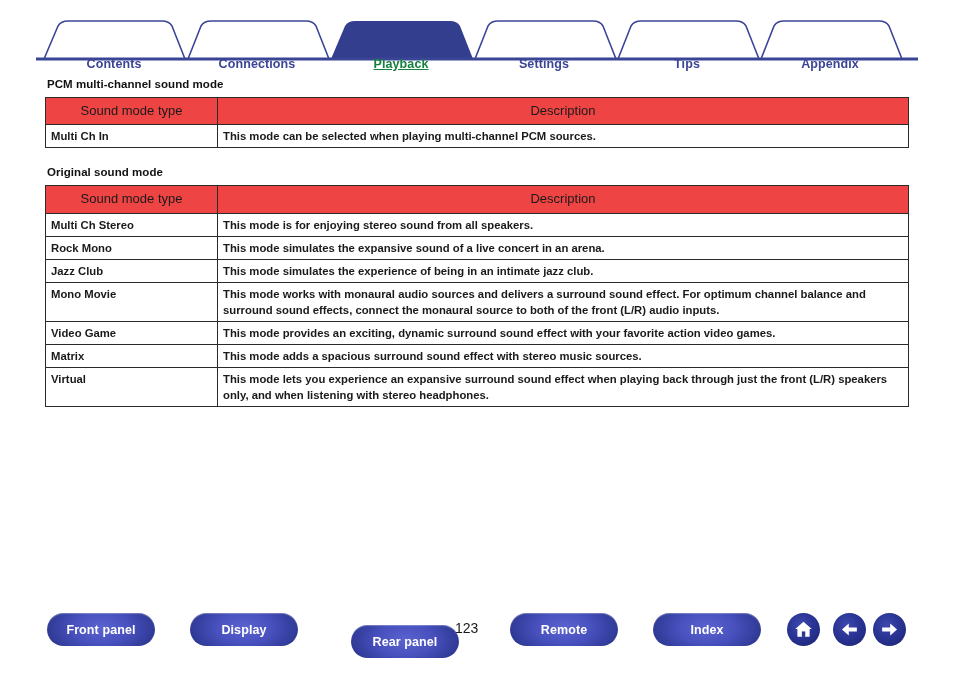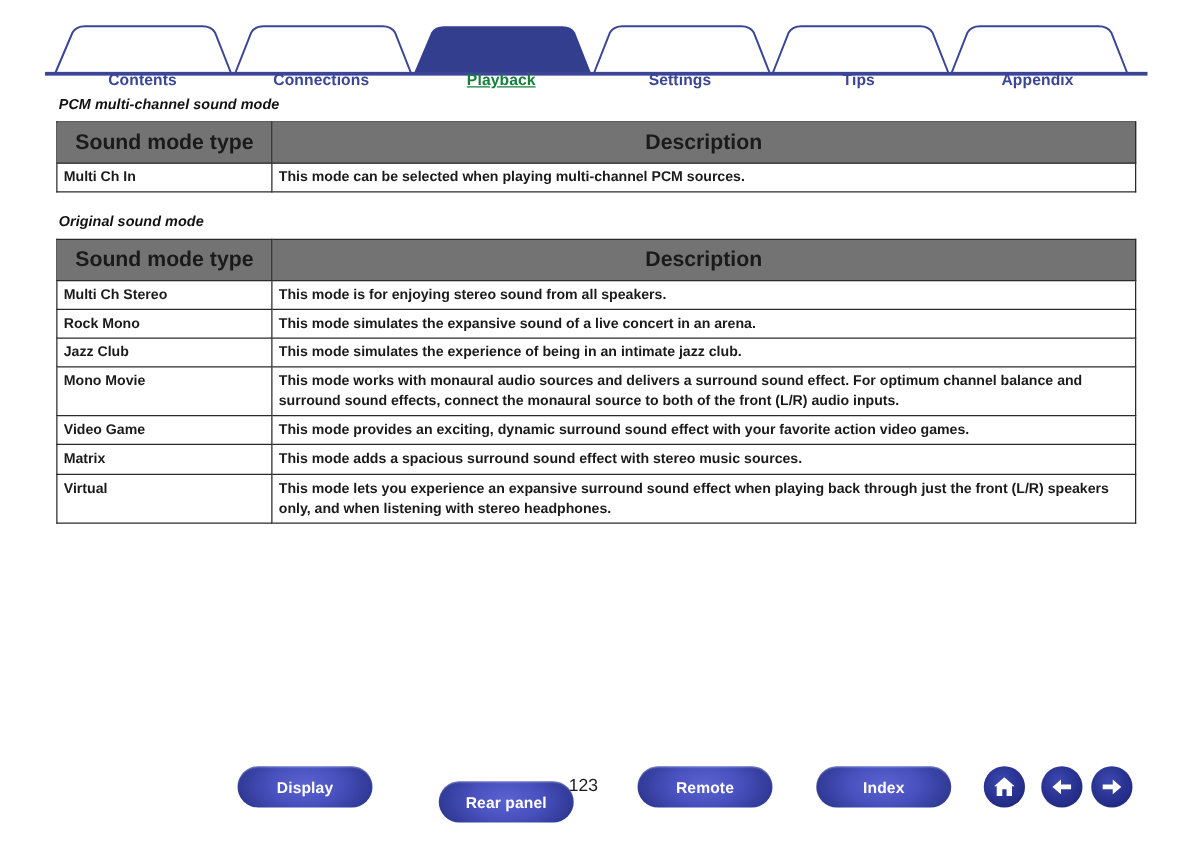--- a/index.html
+++ b/index.html
@@ -49,46 +49,45 @@
     left: 45px;
     top: 78px;
     width: 864px;
   }
   .section-title {
     font-size: 11.5px;
     font-weight: bold;
     color: #111111;
     margin: 0 0 7px 2px;
     letter-spacing: 0.05px;
-    font-style: italic;
   }
   .section + .section {
     margin-top: 18px;
   }
   table.modes {
     border-collapse: collapse;
     width: 864px;
     table-layout: fixed;
     border: 1.3px solid #1a1a1a;
   }
   table.modes th, table.modes td {
     border: 1px solid #2b2b2b;
     font-size: 11.3px;
     line-height: 1.42;
     vertical-align: top;
     padding: 3px 5px 3px 5px;
   }
   table.modes col.c-type { width: 172px; }
   table.modes th {
-    background: #737373;
-    font-weight: bold;
+    background: #ef4444;
+    font-weight: normal;
     text-align: center;
     padding-top: 4px;
     padding-bottom: 4px;
-    font-size: 17px;
+    font-size: 13px;
   }
   table.modes td {
     background: #ffffff;
     text-align: left;
     font-weight: bold;
   }
 
   
   #footer {
     position: absolute;
@@ -228,20 +227,21 @@
           <td>This mode lets you experience an expansive surround sound effect when playing back through just the front (L/R) speakers only, and when listening with stereo headphones.</td>
         </tr>
       </tbody>
     </table>
   </div>
 
 </div>
 
 <div id="footer">
 
+  <div class="pill" style="left:47px;  width:108px;">Front panel</div>
   <div class="pill" style="left:190px; width:108px;">Display</div>
   <div class="pill" style="left:351px; width:108px;margin-top:12px;">Rear panel</div>
 
   <div id="pagenum">123</div>
 
   <div class="pill" style="left:510px; width:108px;">Remote</div>
   <div class="pill" style="left:653px; width:108px;">Index</div>
 
   <div class="circ" style="left:787px;">
     <span>

